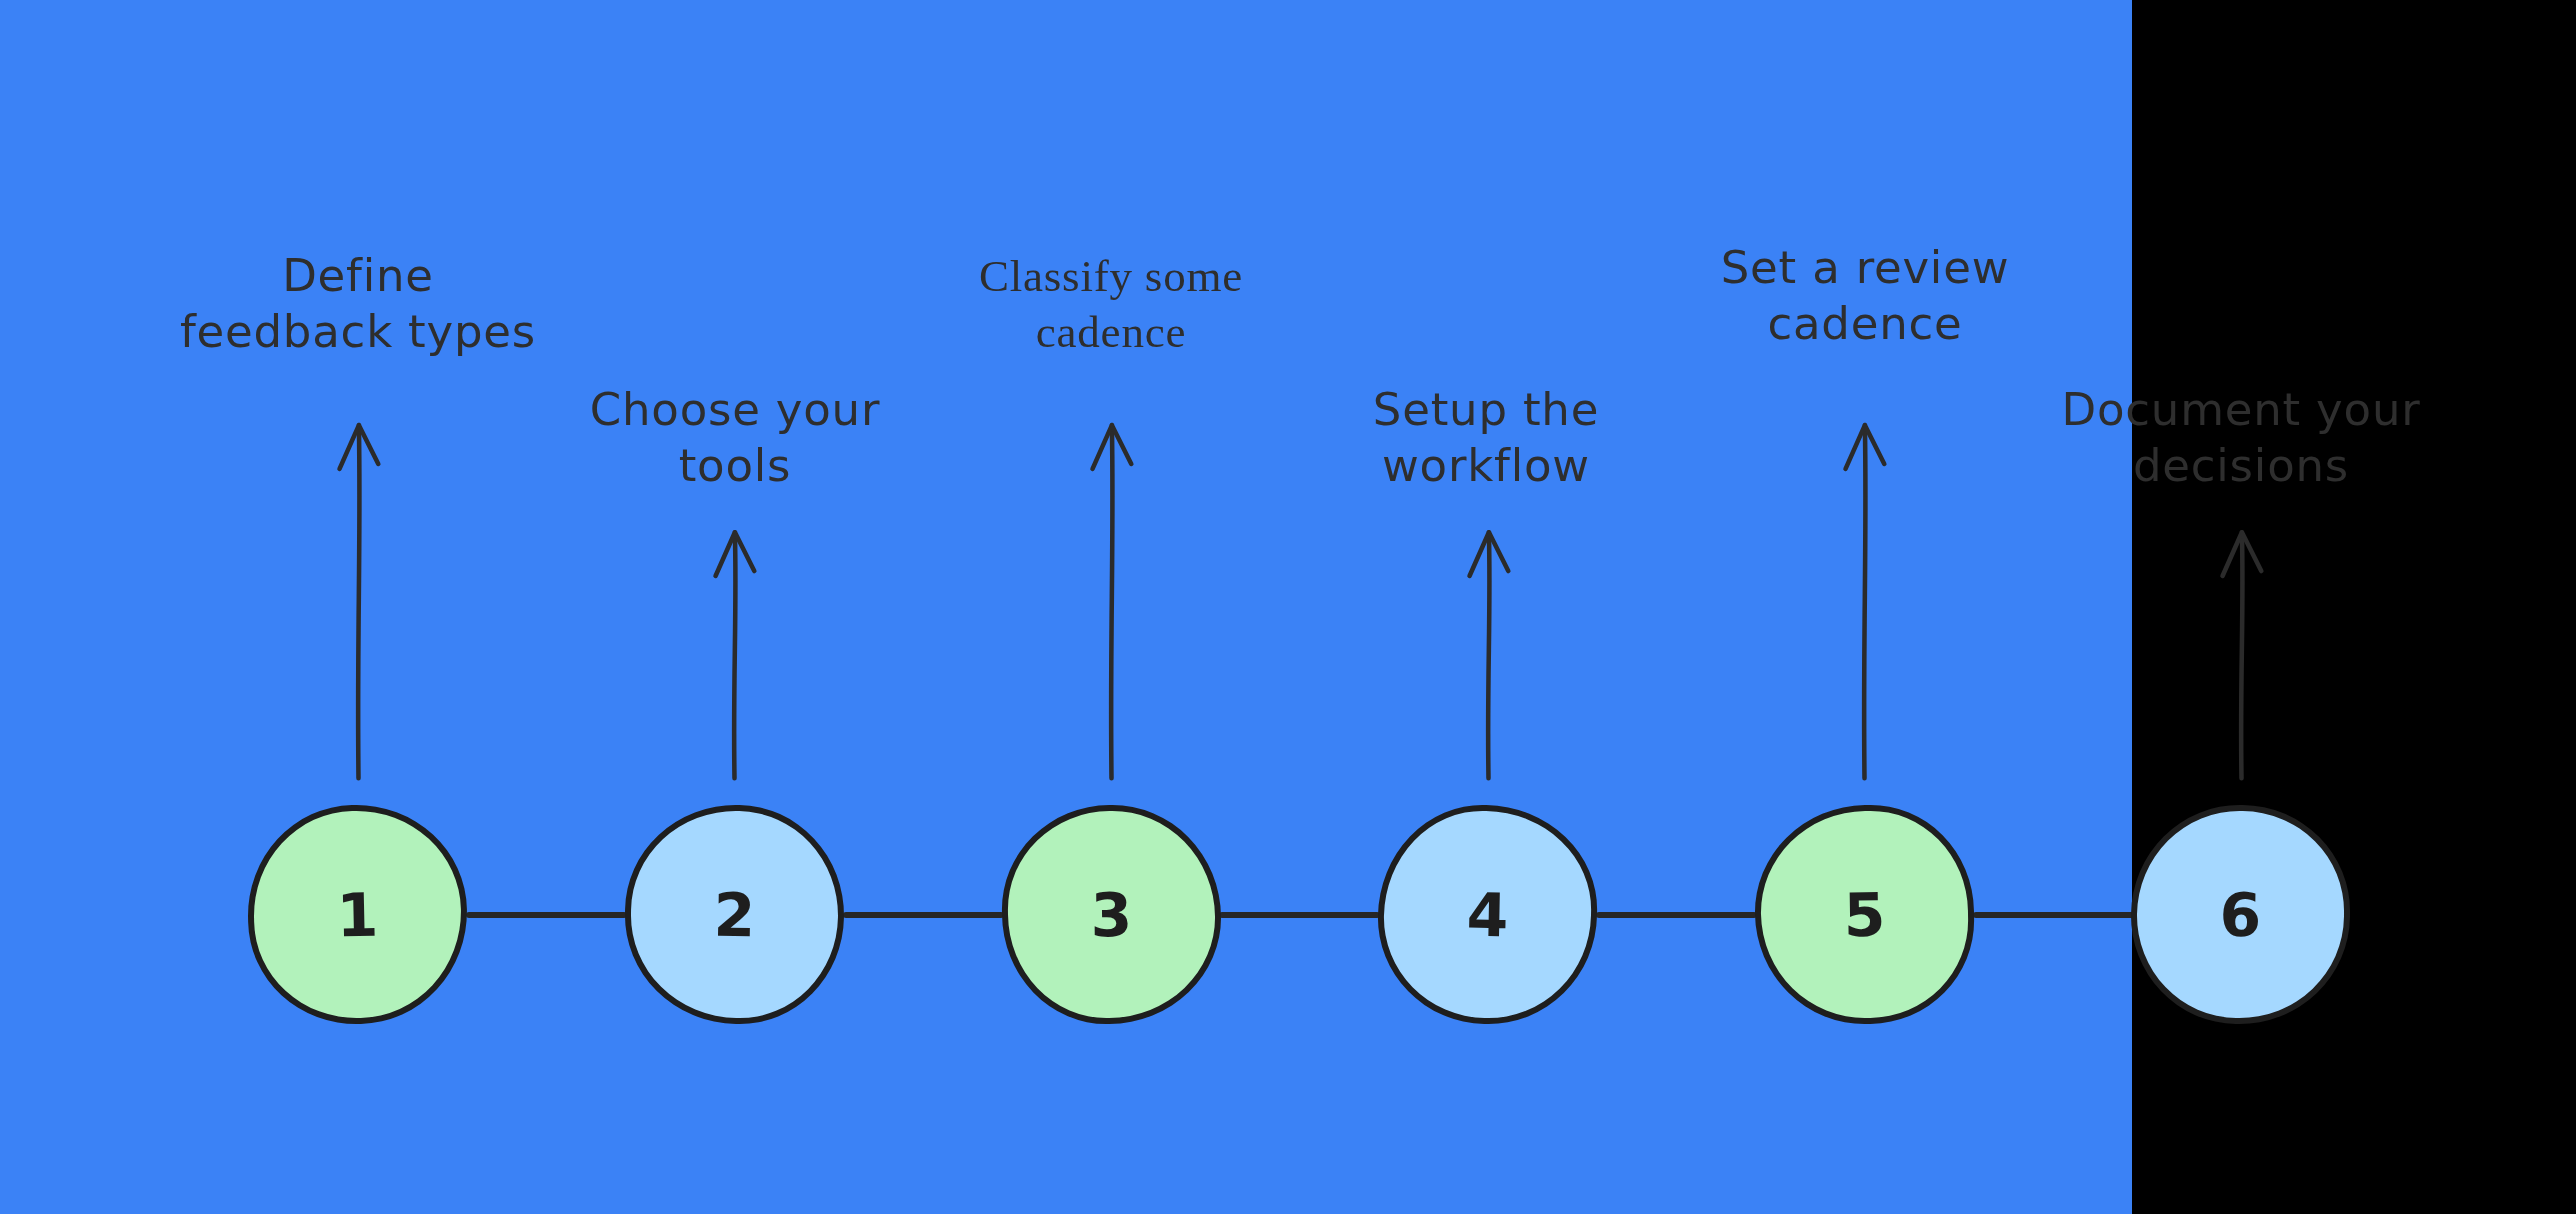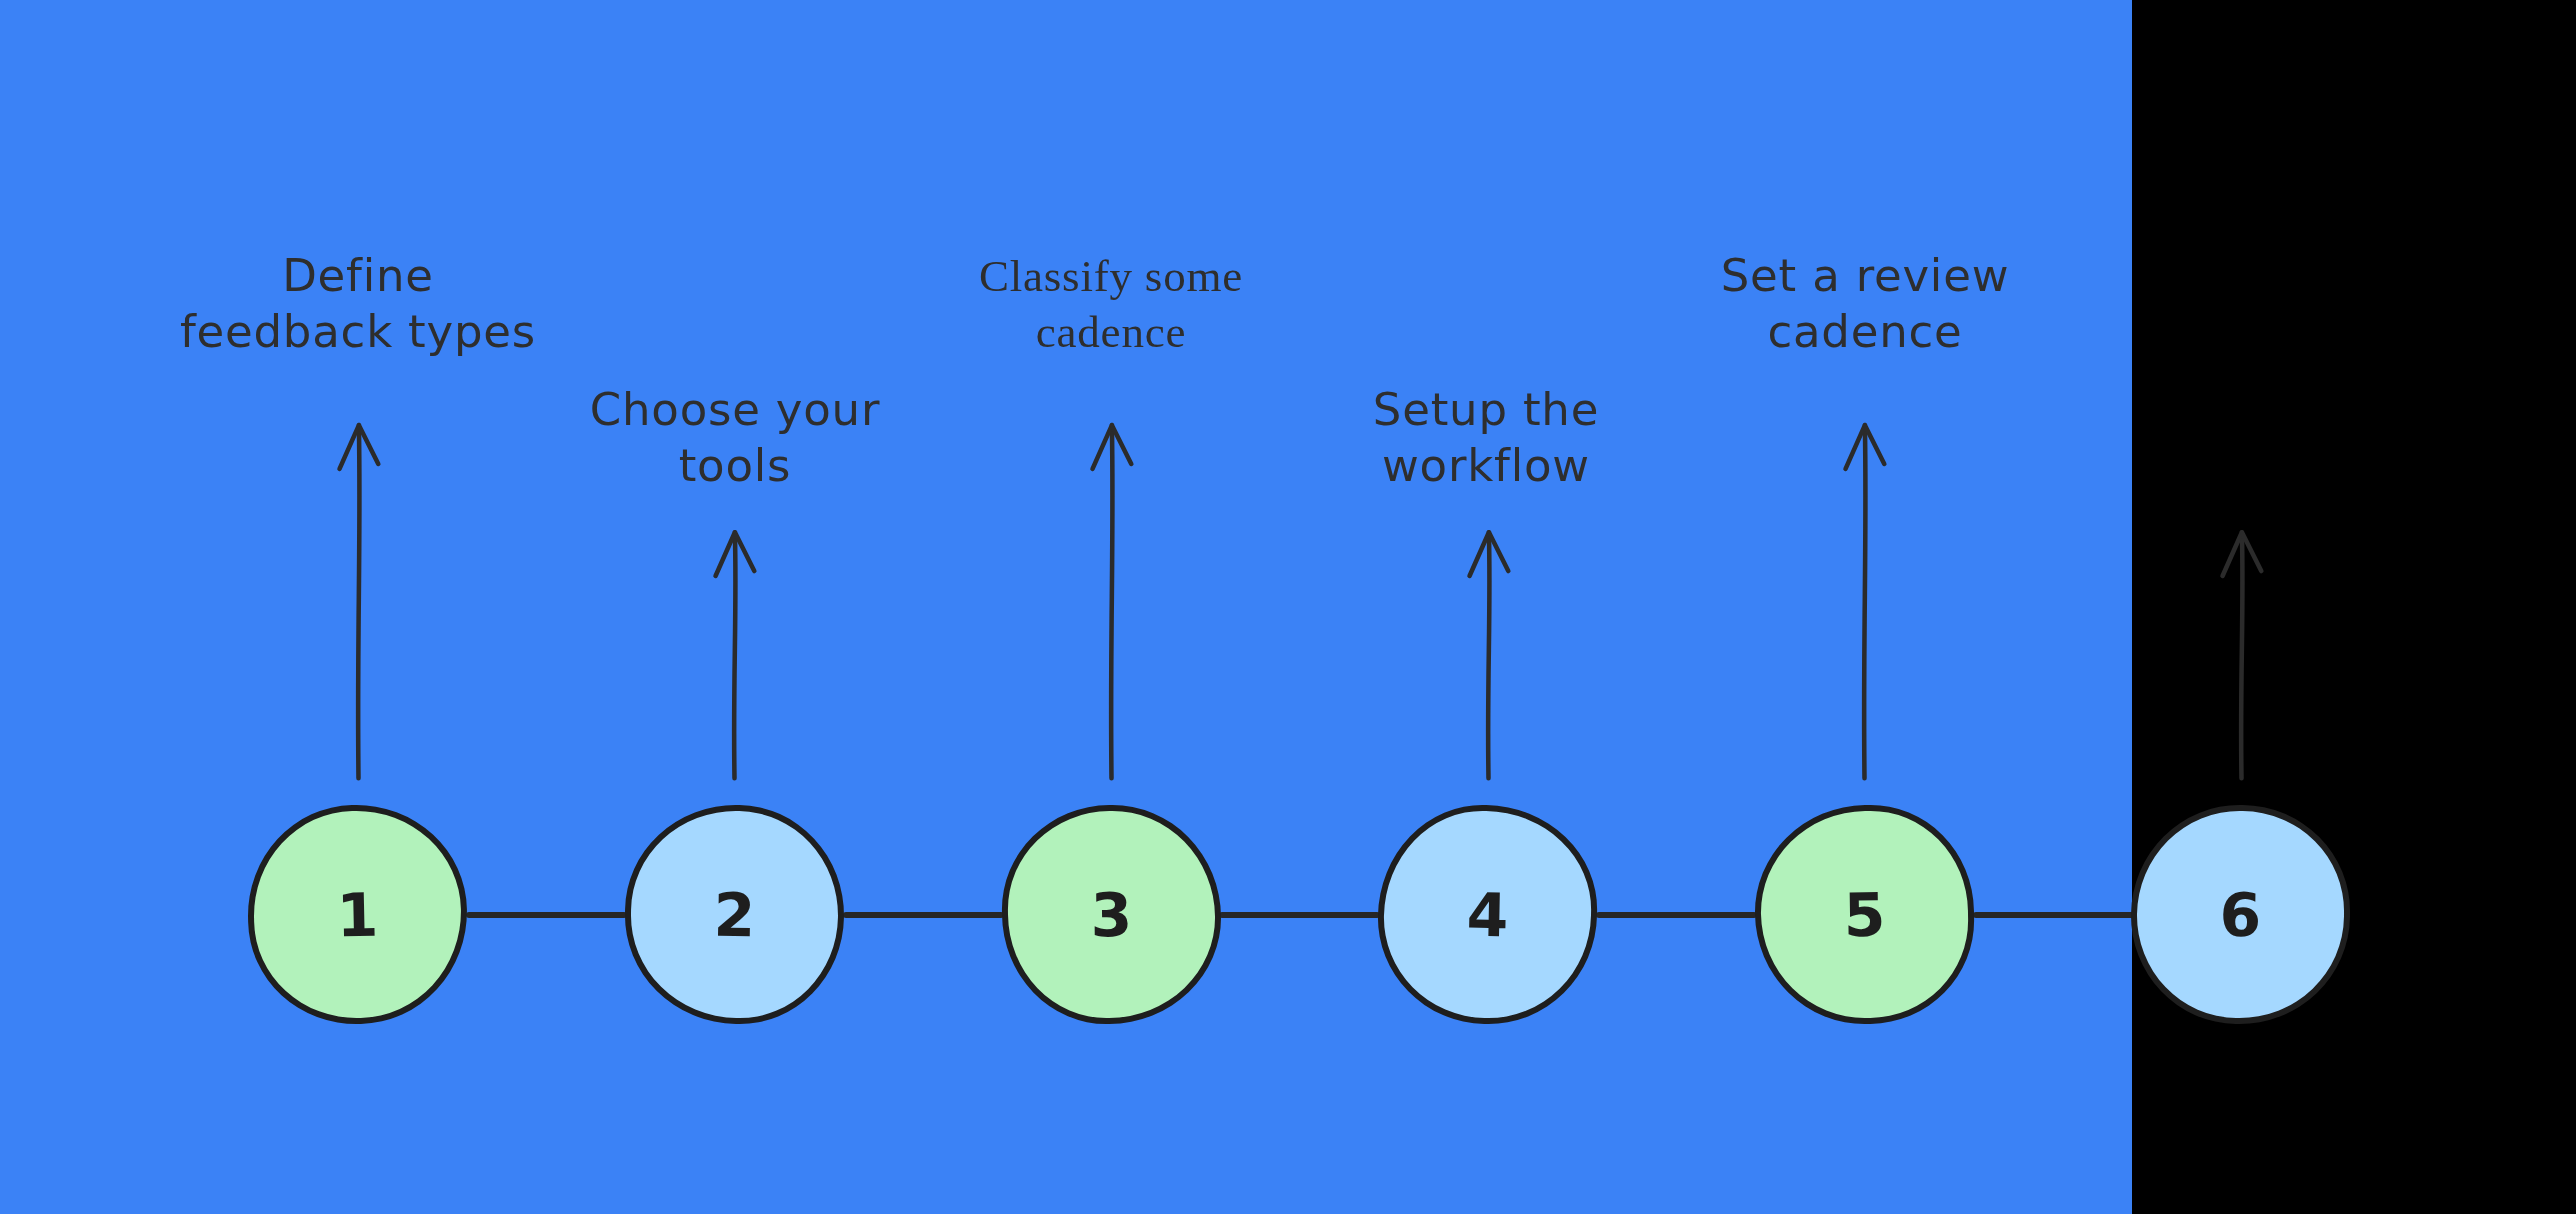--- a/index.html
+++ b/index.html
@@ -103,32 +103,36 @@
     </div>
     <svg class="arrow-svg" width="99" height="261" viewBox="0 0 120 315" style="left: 1439px; top: 521px;">
       <path d="M 60 311 C 58 195.3 63 107.10000000000001 60.5 16" fill="none" stroke="#2b2b2b" stroke-width="5.5" stroke-linecap="round" stroke-linejoin="round"></path>
       <path d="M 37 66 L 60.5 13" fill="none" stroke="#2b2b2b" stroke-width="5.5" stroke-linecap="round" stroke-linejoin="round"></path>
       <path d="M 60.5 13 L 84 60" fill="none" stroke="#2b2b2b" stroke-width="5.5" stroke-linecap="round" stroke-linejoin="round"></path>
     </svg>
     <div class="connector" style="left: 1596px; top: 912px; width: 161px;"></div>
     <div class="step-circle" style="left: 1378px; top: 805px; background: rgb(165, 216, 255); border-radius: 48% 52% 50% 50% / 52% 48% 51% 49%; transform: rotate(1.1deg);">
       <span class="step-number">4</span>
     </div>
-    <div class="step-label" style="left: 1650px; top: 248px;">
+    <div class="step-label" style="left: 1650px; top: 240px;">
       <span class="line">Set a review</span>
       <span class="line">cadence</span>
     </div>
     <svg class="arrow-svg" width="99" height="368" viewBox="0 0 120 445" style="left: 1815px; top: 414px;">
       <path d="M 60 441 C 58 275.9 63 151.3 60.5 16" fill="none" stroke="#2b2b2b" stroke-width="5.5" stroke-linecap="round" stroke-linejoin="round"></path>
       <path d="M 37 66 L 60.5 13" fill="none" stroke="#2b2b2b" stroke-width="5.5" stroke-linecap="round" stroke-linejoin="round"></path>
       <path d="M 60.5 13 L 84 60" fill="none" stroke="#2b2b2b" stroke-width="5.5" stroke-linecap="round" stroke-linejoin="round"></path>
     </svg>
     <div class="connector" style="left: 1973px; top: 912px; width: 161px;"></div>
     <div class="step-circle" style="left: 1755px; top: 805px; background: rgb(178, 242, 187); border-radius: 52% 48% 49% 51% / 50% 50% 48% 52%; transform: rotate(-0.9deg);">
       <span class="step-number">5</span>
+    </div>
+    <div class="step-label" style="left: 2026px; top: 382px;">
+      <span class="line">Document your</span>
+      <span class="line">decisions</span>
     </div>
     <svg class="arrow-svg" width="99" height="261" viewBox="0 0 120 315" style="left: 2192px; top: 521px;">
       <path d="M 60 311 C 58 195.3 63 107.10000000000001 60.5 16" fill="none" stroke="#2b2b2b" stroke-width="5.5" stroke-linecap="round" stroke-linejoin="round"></path>
       <path d="M 37 66 L 60.5 13" fill="none" stroke="#2b2b2b" stroke-width="5.5" stroke-linecap="round" stroke-linejoin="round"></path>
       <path d="M 60.5 13 L 84 60" fill="none" stroke="#2b2b2b" stroke-width="5.5" stroke-linecap="round" stroke-linejoin="round"></path>
     </svg>
     <div class="step-circle" style="left: 2131px; top: 805px; background: rgb(165, 216, 255); border-radius: 50% 50% 51% 49% / 51% 49% 50% 50%; transform: rotate(0.7deg);">
       <span class="step-number">6</span>
     </div>
   </div>

